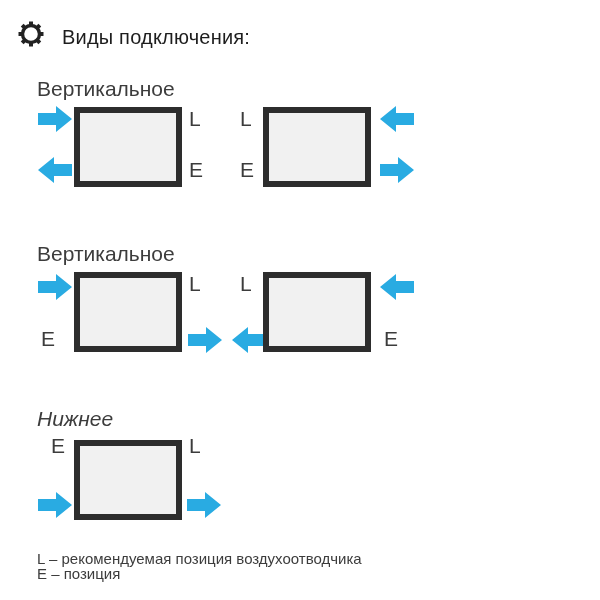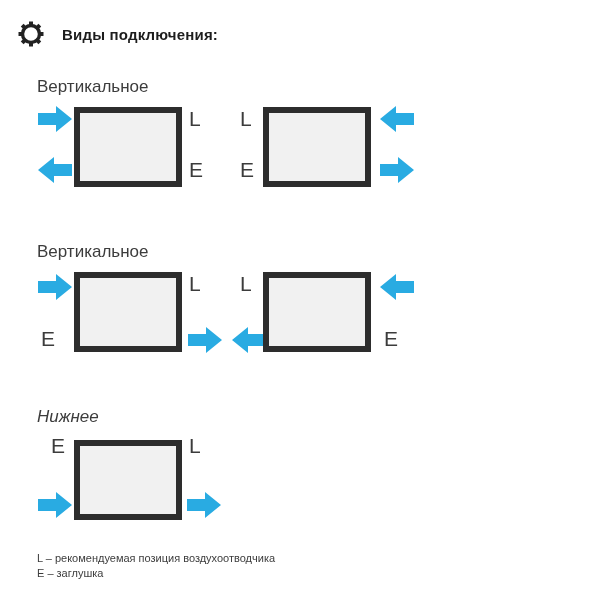--- a/index.html
+++ b/index.html
@@ -11,44 +11,44 @@
   }
   html,body{margin:0;padding:0;}
   body{
     width:600px;height:600px;position:relative;background:#ffffff;
     font-family:"Liberation Sans", sans-serif;color:var(--text);
     overflow:hidden;
   }
   .abs{position:absolute;}
   
   .gear{left:16px;top:19px;width:30px;height:30px;}
-  .page-title{left:62px;top:26px;font-size:15px;font-weight:bold;color:var(--ink);letter-spacing:.2px;}
+  .page-title{left:62px;top:26px;font-size:20px;font-weight:normal;color:var(--ink);letter-spacing:.2px;}
   
-  .section-title{font-size:17px;color:var(--text);}
+  .section-title{font-size:21px;color:var(--text);}
   .st-1{left:37px;top:77px;}
   .st-2{left:37px;top:242px;}
   .st-3{left:37px;top:407px;font-style:italic;}
   
   .radiator{
     width:108px;height:80px;box-sizing:border-box;
     border:6px solid var(--outline);background:var(--fill);
   }
   .r1a{left:74px;top:107px;}
   .r1b{left:263px;top:107px;}
   .r2a{left:74px;top:272px;}
   .r2b{left:263px;top:272px;}
   .r3 {left:74px;top:440px;}
   
   .port{font-size:21px;line-height:26px;color:var(--text);}
   
   .arrow{width:34px;height:26px;display:block;}
   .arrow polygon{fill:var(--arrow);}
   .flip{transform:scaleX(-1);}
   
-  .legend-line{font-size:11px;line-height:15px;color:var(--text);}
+  .legend-line{font-size:15px;line-height:15px;color:var(--text);}
   .lg-1{left:37px;top:551px;}
   .lg-2{left:37px;top:566px;}
 </style>
 </head>
 <body>
 
 <svg class="abs gear" viewBox="0 0 30 30" fill="none" stroke="#222" stroke-width="3.4">
   <circle cx="15" cy="15" r="8.5"></circle>
   <g stroke-width="4">
     <line x1="24" y1="15" x2="27.5" y2="15"></line>
@@ -123,13 +123,13 @@
   <div class="abs radiator r3"></div>
   <svg class="abs arrow" style="left:38px;top:492px;" viewBox="0 0 34 26">
       <polygon points="0,7 18,7 18,0 34,13 18,26 18,19 0,19"></polygon>
     </svg>
   <svg class="abs arrow" style="left:187px;top:492px;" viewBox="0 0 34 26">
       <polygon points="0,7 18,7 18,0 34,13 18,26 18,19 0,19"></polygon>
     </svg>
 </div>
 
 <div class="abs legend-line lg-1">L – рекомендуемая позиция воздухоотводчика</div>
-<div class="abs legend-line lg-2">E – заглушка</div>
+<div class="abs legend-line lg-2">E – позиция</div>
 
 </body></html>

